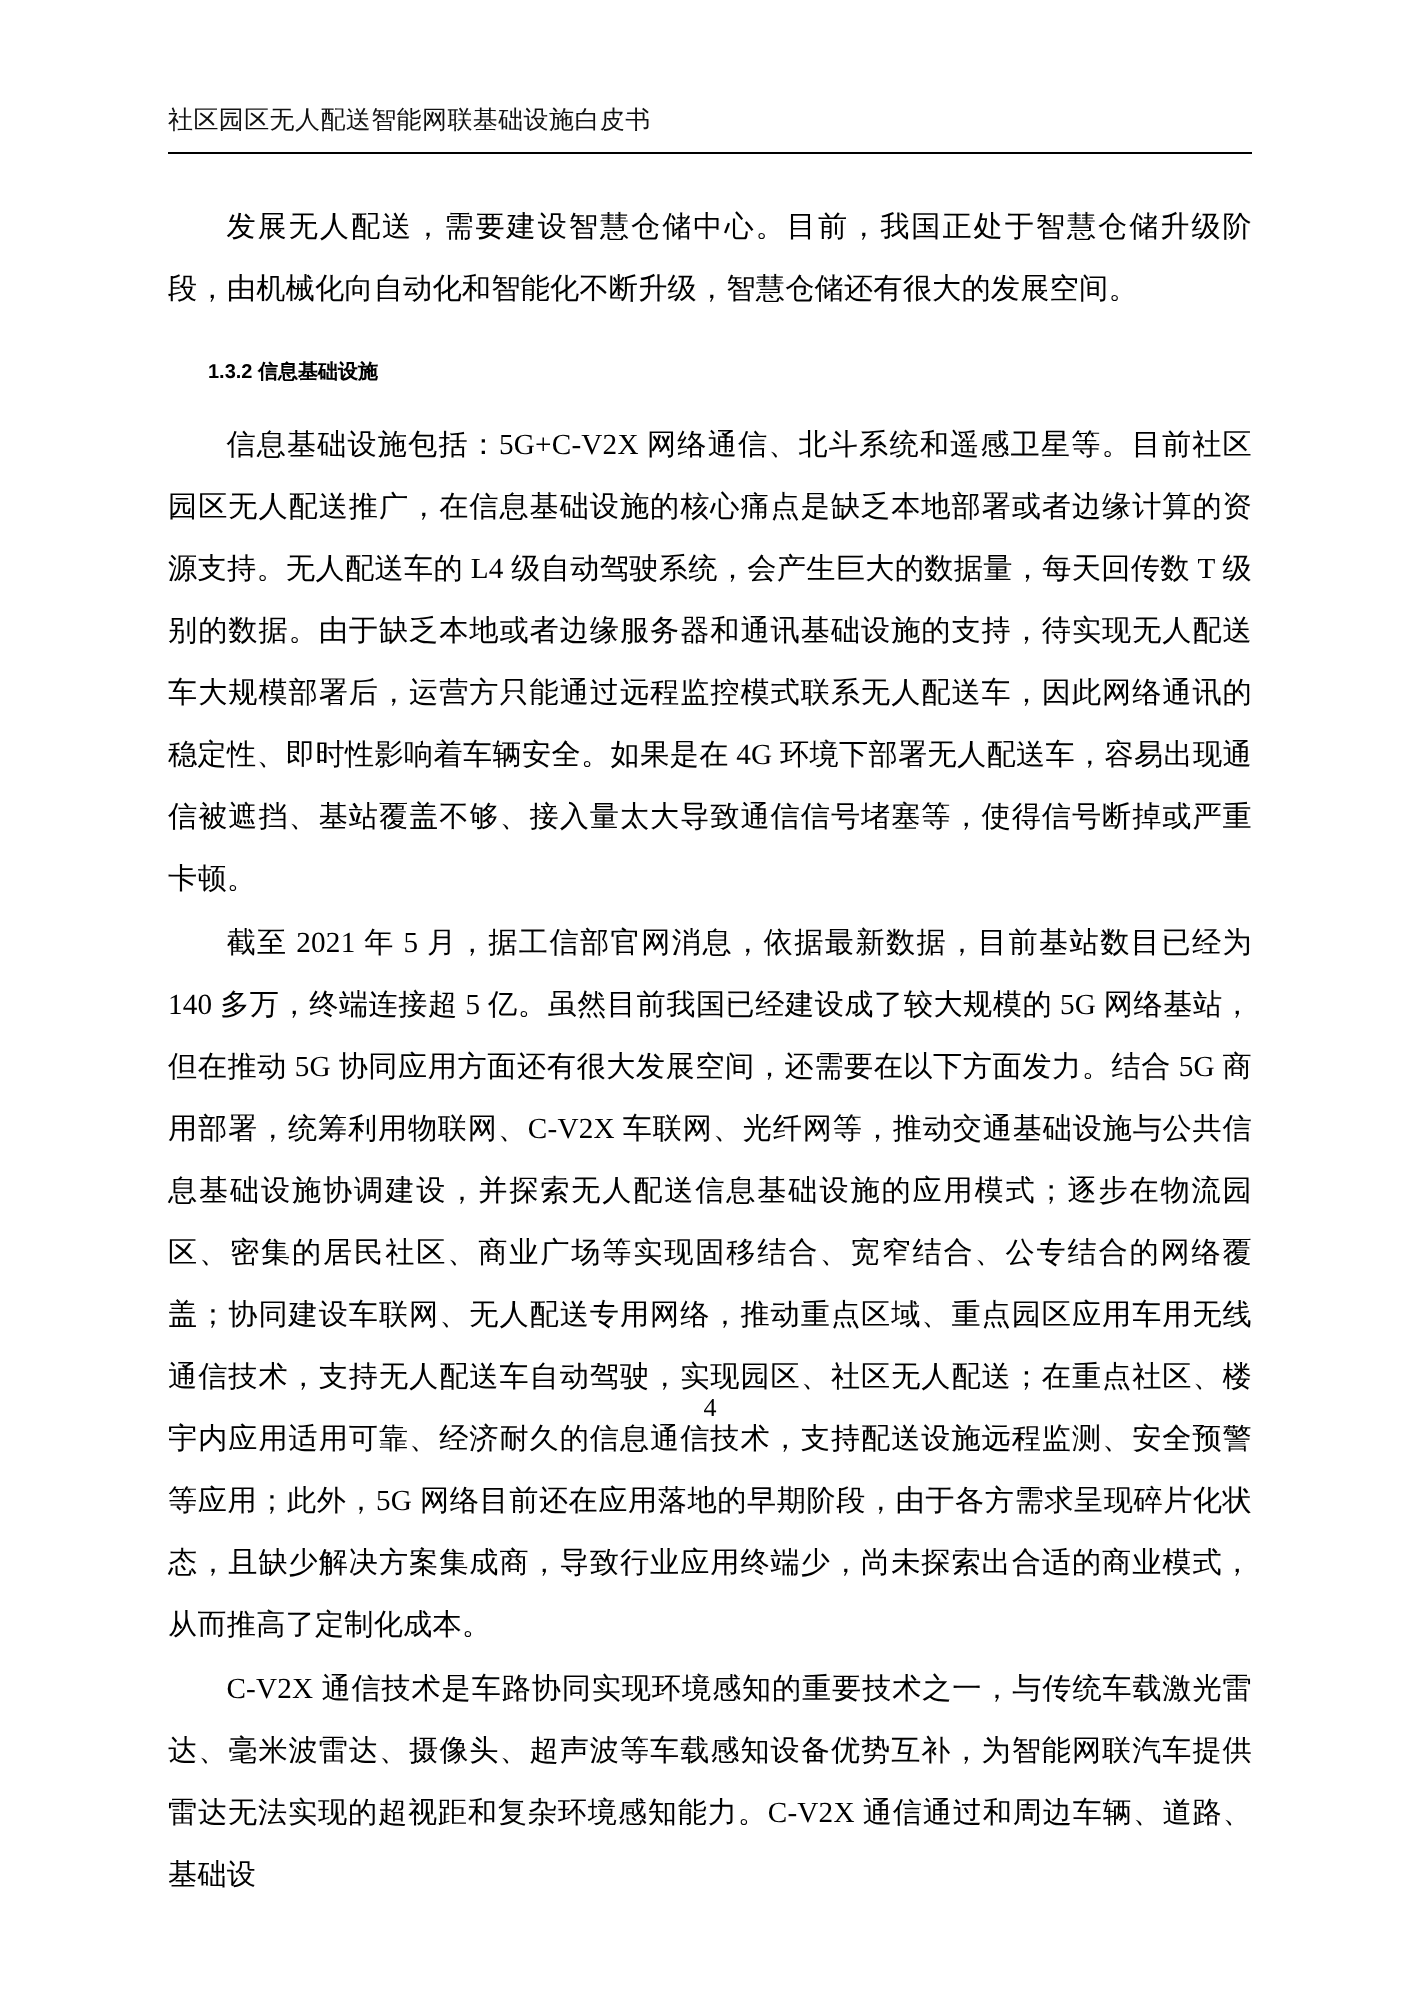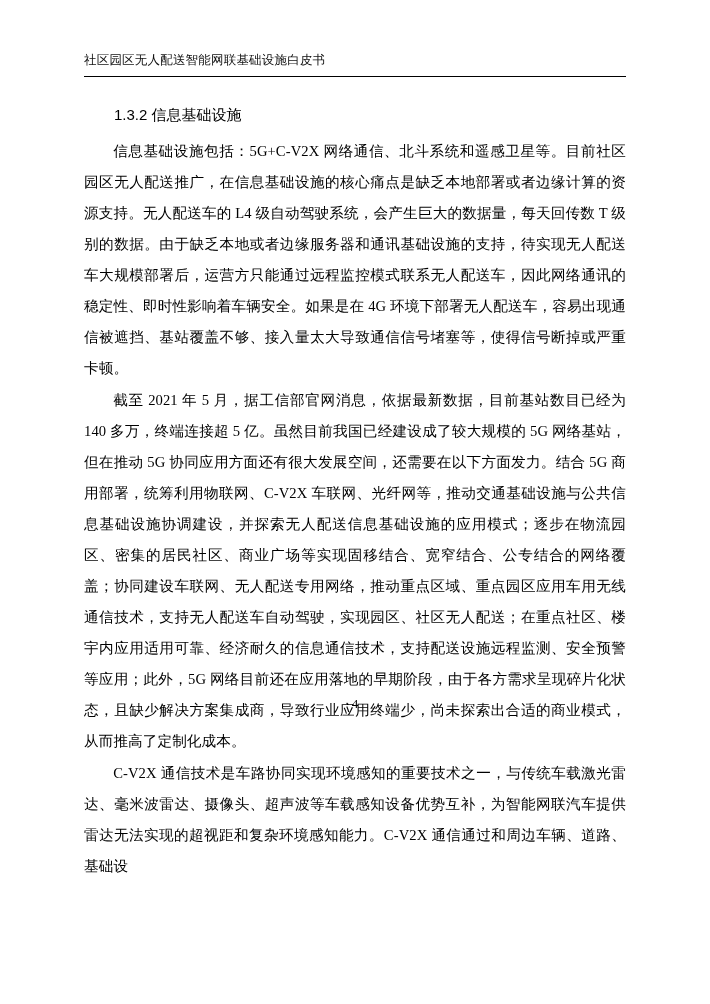--- a/index.html
+++ b/index.html
@@ -36,22 +36,22 @@
     font-size: 14.6px;
     line-height: 31px;
     text-align: justify;
     text-justify: inter-ideograph;
     letter-spacing: 0.1px;
   }
   p.indent {
     text-indent: 2em;
   }
   h2.section-heading {
-    font-size: 15px;
-    font-weight: normal;
+    font-size: 10px;
+    font-weight: bold;
     line-height: 31px;
     margin: 10px 0 6px 0;
     text-indent: 2em;
     font-family: "Liberation Sans", "DejaVu Sans", sans-serif;
   }
   .footer {
     position: absolute;
     left: 0;
     right: 0;
     bottom: 48px;
@@ -61,20 +61,21 @@
   }
 </style>
 </head>
 <body>
 
 <div class="page">
 
   <div class="header">社区园区无人配送智能网联基础设施白皮书</div>
 
   <div class="body">
+    <p class="indent">发展无人配送，需要建设智慧仓储中心。目前，我国正处于智慧仓储升级阶段，由机械化向自动化和智能化不断升级，智慧仓储还有很大的发展空间。</p>
     <h2 class="section-heading">1.3.2 信息基础设施</h2>
     <p class="indent">信息基础设施包括：5G+C-V2X 网络通信、北斗系统和遥感卫星等。目前社区园区无人配送推广，在信息基础设施的核心痛点是缺乏本地部署或者边缘计算的资源支持。无人配送车的 L4 级自动驾驶系统，会产生巨大的数据量，每天回传数 T 级别的数据。由于缺乏本地或者边缘服务器和通讯基础设施的支持，待实现无人配送车大规模部署后，运营方只能通过远程监控模式联系无人配送车，因此网络通讯的稳定性、即时性影响着车辆安全。如果是在 4G 环境下部署无人配送车，容易出现通信被遮挡、基站覆盖不够、接入量太大导致通信信号堵塞等，使得信号断掉或严重卡顿。</p>
     <p class="indent">截至 2021 年 5 月，据工信部官网消息，依据最新数据，目前基站数目已经为 140 多万，终端连接超 5 亿。虽然目前我国已经建设成了较大规模的 5G 网络基站，但在推动 5G 协同应用方面还有很大发展空间，还需要在以下方面发力。结合 5G 商用部署，统筹利用物联网、C-V2X 车联网、光纤网等，推动交通基础设施与公共信息基础设施协调建设，并探索无人配送信息基础设施的应用模式；逐步在物流园区、密集的居民社区、商业广场等实现固移结合、宽窄结合、公专结合的网络覆盖；协同建设车联网、无人配送专用网络，推动重点区域、重点园区应用车用无线通信技术，支持无人配送车自动驾驶，实现园区、社区无人配送；在重点社区、楼宇内应用适用可靠、经济耐久的信息通信技术，支持配送设施远程监测、安全预警等应用；此外，5G 网络目前还在应用落地的早期阶段，由于各方需求呈现碎片化状态，且缺少解决方案集成商，导致行业应用终端少，尚未探索出合适的商业模式，从而推高了定制化成本。</p>
     <p class="indent">C-V2X 通信技术是车路协同实现环境感知的重要技术之一，与传统车载激光雷达、毫米波雷达、摄像头、超声波等车载感知设备优势互补，为智能网联汽车提供雷达无法实现的超视距和复杂环境感知能力。C-V2X 通信通过和周边车辆、道路、基础设</p>
   </div>
 
   <div class="footer">4</div>
 </div>
 
 </body></html>

